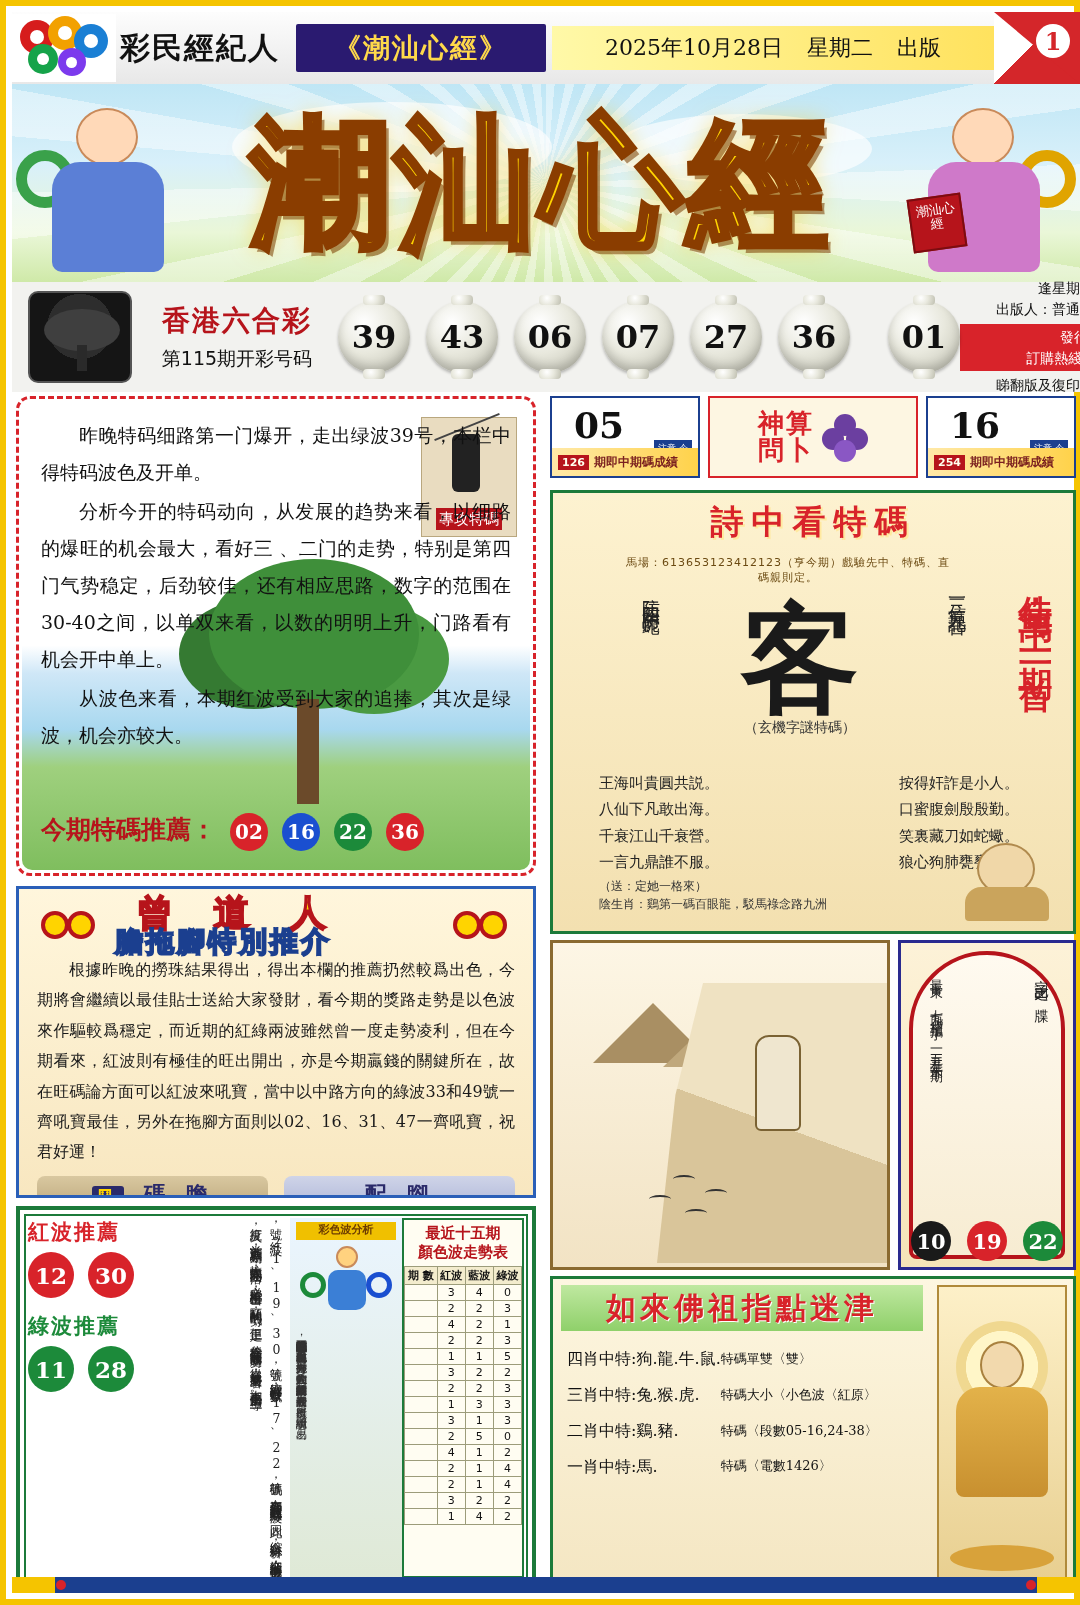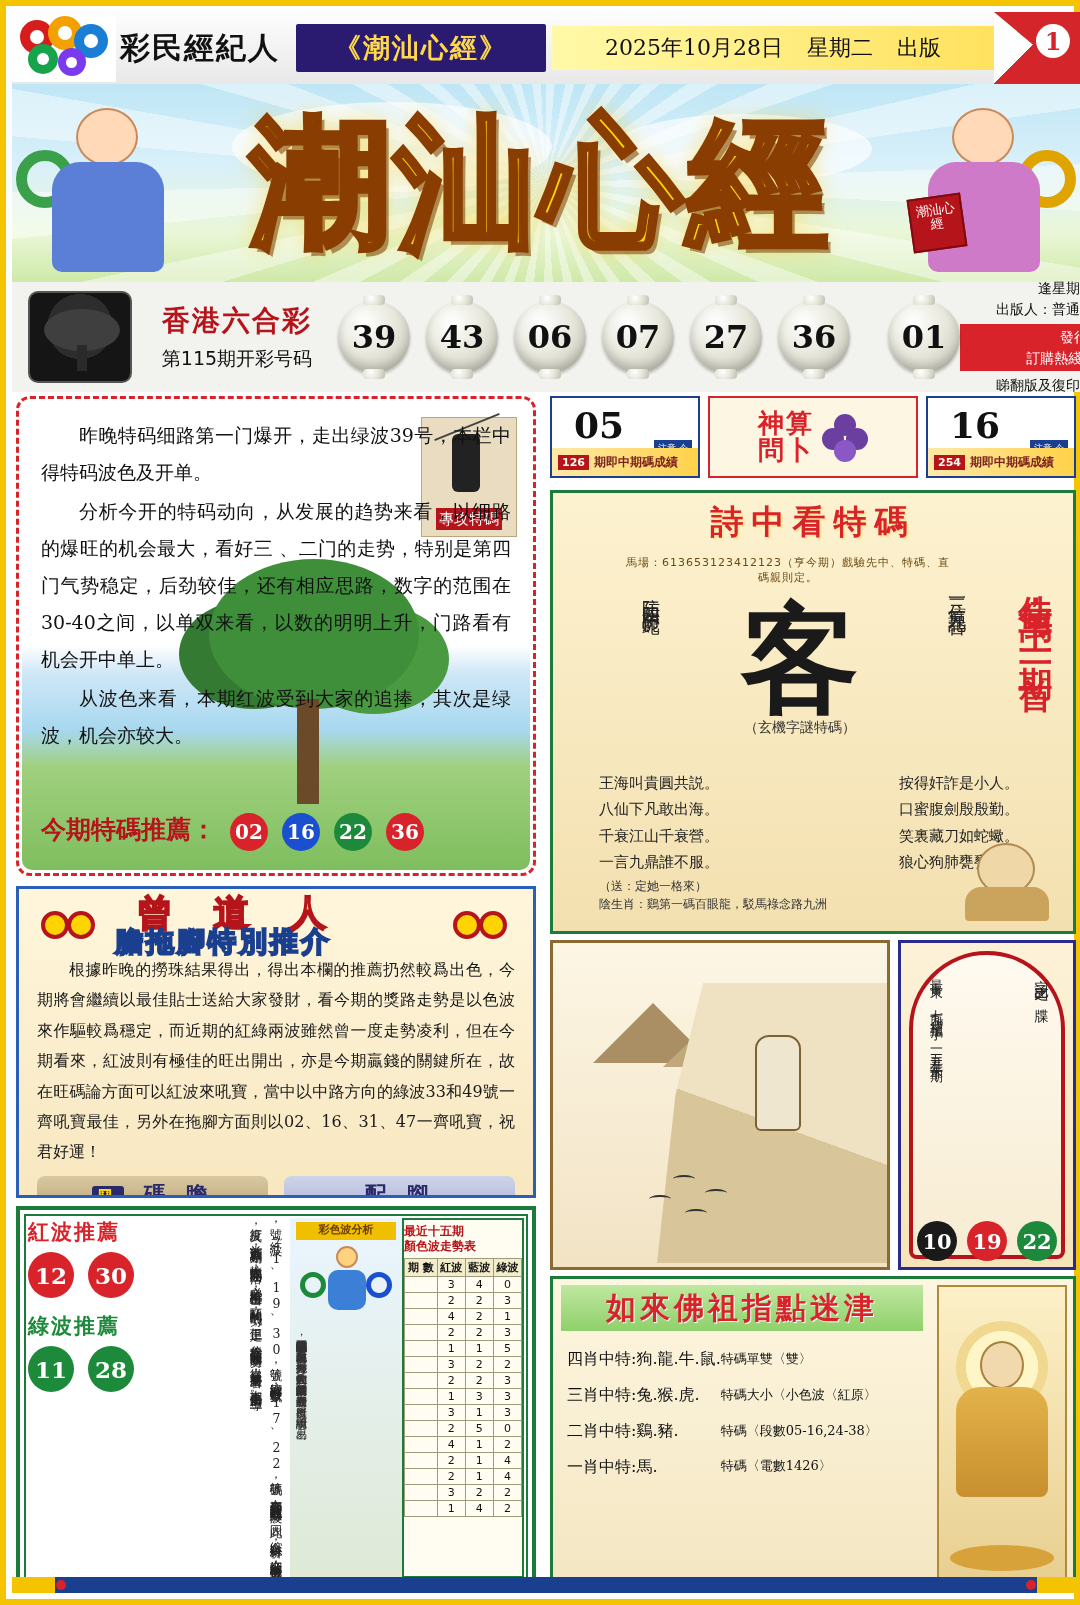--- a/index.html
+++ b/index.html
@@ -359,21 +359,21 @@
     writing-mode: vertical-rl; text-orientation: upright;
     font-family:"DejaVu Serif","Liberation Serif",serif; font-size: 14px; color:#222; letter-spacing: 3px;
   }
   .talisman .vtext2 {
     position:absolute; top: 26px; left: 26px; height: 210px;
     writing-mode: vertical-rl; text-orientation: upright;
     font-family:"DejaVu Serif","Liberation Serif",serif; font-size: 13px; color:#222; letter-spacing: 3px;
   }
   .tal-balls {
     position:absolute; left: 0; right: 0; bottom: 6px;
-    display:flex; justify-content: center; gap: 10px;
+    display:flex; justify-content: center; gap: 16px;
   }
   .tal-balls .num-chip { width: 40px; height: 40px; font-size: 21px; }
 
   
   .zdr {
     position: absolute; left: 0; top: 490px; width: 520px; height: 312px;
     border: 3px solid #2a5fb8; background: linear-gradient(180deg,#fff6dc,#f8e7c0);
     overflow: hidden;
   }
   .zdr .hdr { position: relative; height: 64px; }
@@ -458,22 +458,22 @@
   .wave-mid .figure .ring.r2 { right: 4px; top: 30px; border-color:#1a4fd0;}
   .wave-mid .vtxt {
     writing-mode: vertical-rl; text-orientation: upright;
     font-size: 11px; line-height: 1.5; color:#333; height: 240px; margin: 4px 2px 0 2px;
   }
   .trend {
     position:absolute; right: 8px; top: 8px; width: 122px; height: 360px;
     background:#fffdf2; border: 2px solid #1c7a3a;
   }
   .trend .ttl {
-    text-align:left; font-family:"DejaVu Serif","Liberation Serif",serif;
-    font-size: 12px; font-weight: bold; color:#b6141b; line-height: 1.25; padding: 4px 0; border-radius: 9px;
+    text-align:center; font-family:"DejaVu Serif","Liberation Serif",serif;
+    font-size: 15px; font-weight: bold; color:#b6141b; line-height: 1.25; padding: 4px 0; border-radius: 9px;
   }
   .trend table { width: 100%; border-collapse: collapse; font-size: 11px; }
   .trend th, .trend td {
     border: 1px solid #9c9c7a; text-align: center; padding: 1px 0; color:#111;
   }
   .trend th { background:#f3eccd; font-size: 11px; }
 
   
   .buddha {
     position: absolute; left: 534px; top: 880px; width: 526px; height: 316px;

